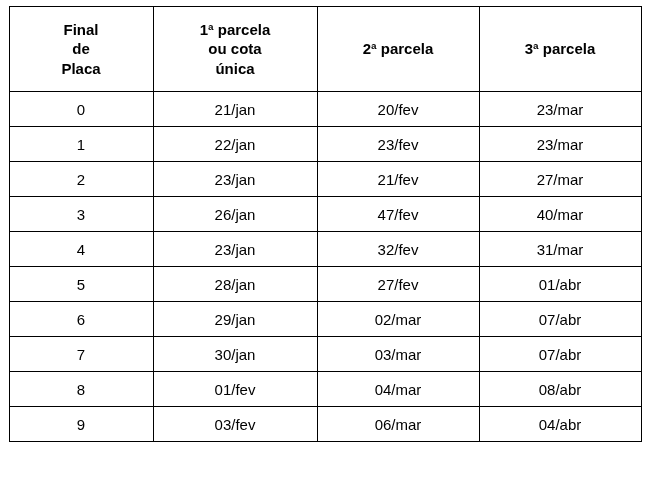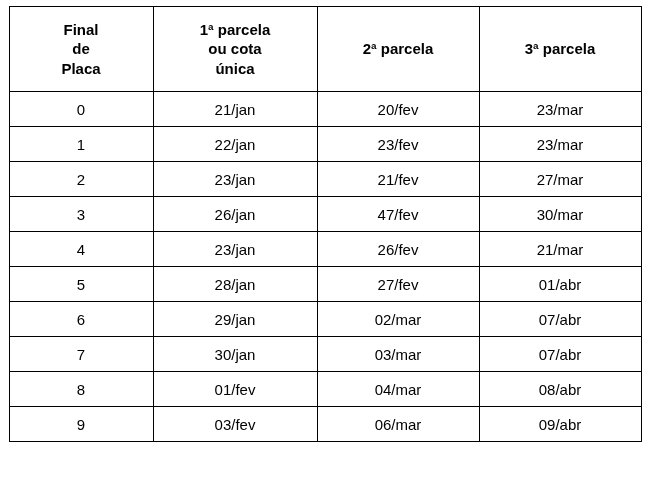--- a/index.html
+++ b/index.html
@@ -101,27 +101,27 @@
       <tr>
         <td>2</td>
         <td>23/jan</td>
         <td>21/fev</td>
         <td>27/mar</td>
       </tr>
       <tr>
         <td>3</td>
         <td>26/jan</td>
         <td>47/fev</td>
-        <td>30/mar</td>
+        <td>40/mar</td>
       </tr>
       <tr>
         <td>4</td>
         <td>23/jan</td>
-        <td>26/fev</td>
-        <td>21/mar</td>
+        <td>32/fev</td>
+        <td>31/mar</td>
       </tr>
       <tr>
         <td>5</td>
         <td>28/jan</td>
         <td>27/fev</td>
         <td>01/abr</td>
       </tr>
       <tr>
         <td>6</td>
         <td>29/jan</td>
@@ -137,17 +137,17 @@
       <tr>
         <td>8</td>
         <td>01/fev</td>
         <td>04/mar</td>
         <td>08/abr</td>
       </tr>
       <tr>
         <td>9</td>
         <td>03/fev</td>
         <td>06/mar</td>
-        <td>09/abr</td>
+        <td>04/abr</td>
       </tr>
     </tbody>
   </table>
 </div>
 
 </body></html>

